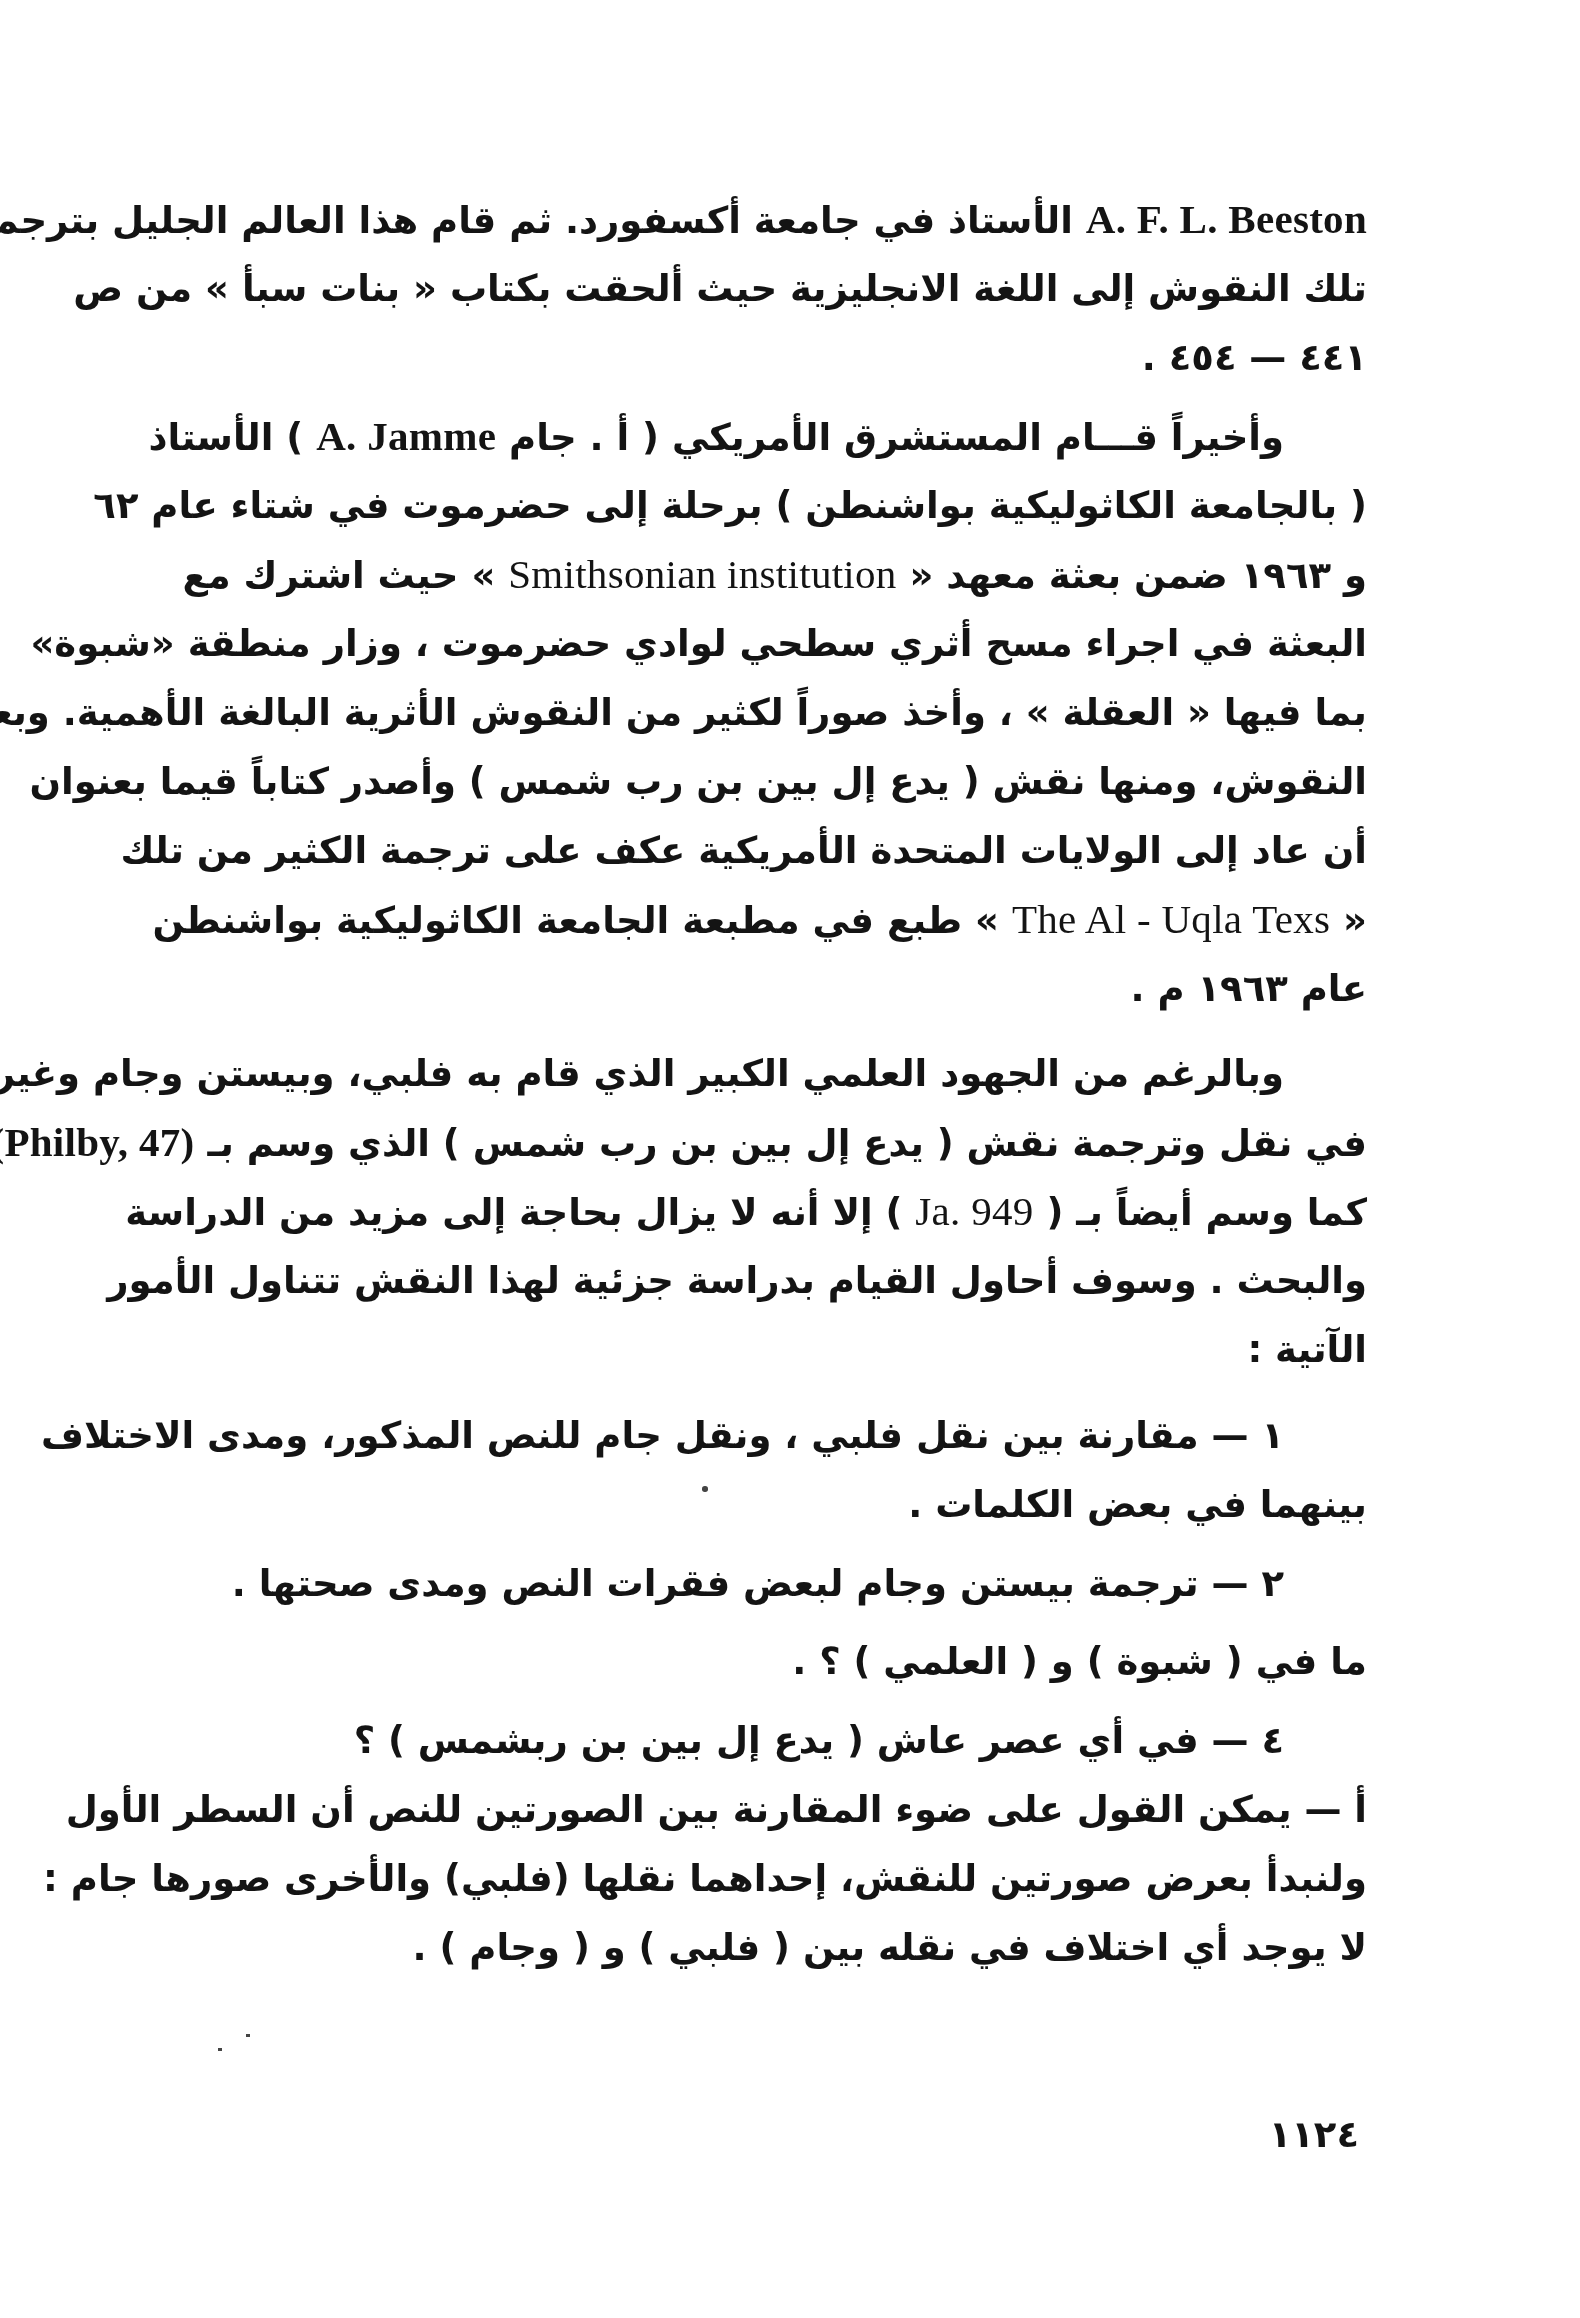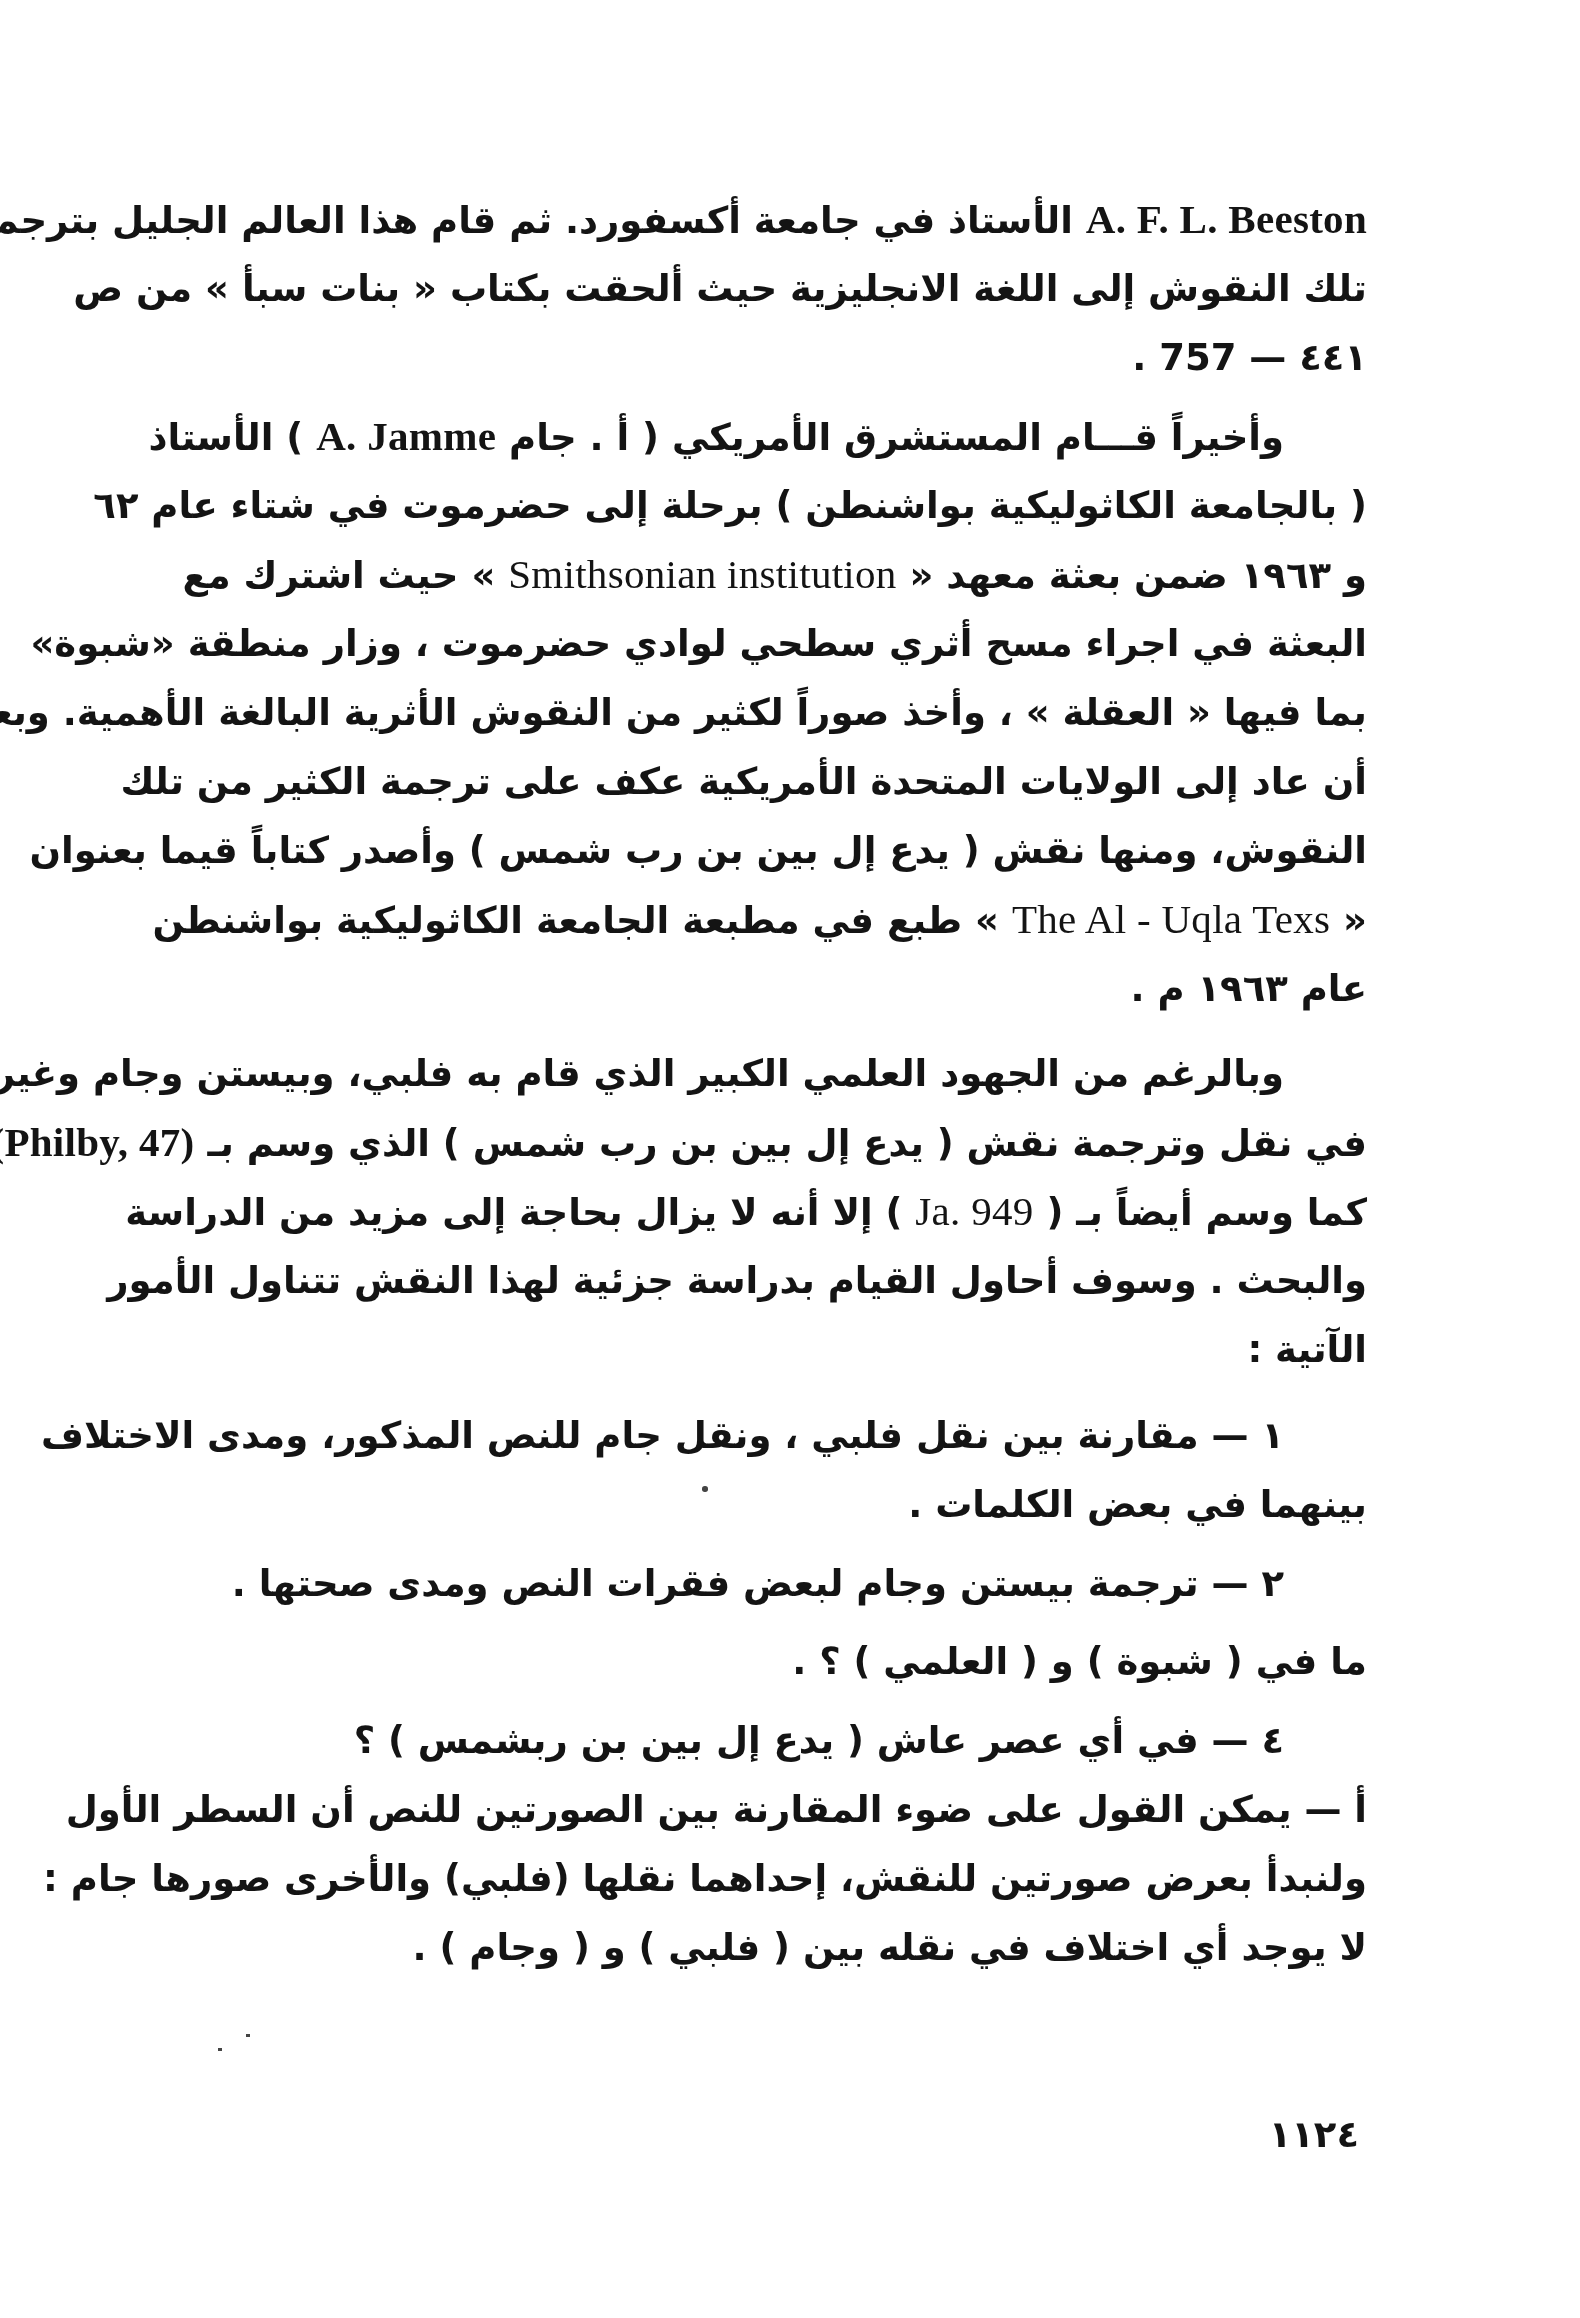--- a/index.html
+++ b/index.html
@@ -64,41 +64,41 @@
 <body>
 
 <div class="page">
 
   <div>
     <div class="line">
       <span class="latin">A. F. L. Beeston</span>
       <span>الأستاذ في جامعة أكسفورد. ثم قام هذا العالم الجليل بترجمة</span>
     </div>
     <div class="line">تلك النقوش إلى اللغة الانجليزية حيث ألحقت بكتاب « بنات سبأ » من ص</div>
-    <div class="line short">٤٤١ — 757 .</div>
+    <div class="line short">٤٤١ — ٤٥٤ .</div>
   </div>
 
   <div class="gap-sm"></div>
 
   <div>
     <div class="line indent">
       <span>وأخيراً قـــام المستشرق الأمريكي ( أ . جام</span>
       <span class="latin">A. Jamme</span>
       <span>) الأستاذ</span>
     </div>
     <div class="line">( بالجامعة الكاثوليكية بواشنطن ) برحلة إلى حضرموت في شتاء عام ٦٢</div>
     <div class="line">
       <span>و ١٩٦٣ ضمن بعثة معهد «</span>
       <span class="latin light">Smithsonian institution</span>
       <span>» حيث اشترك مع</span>
     </div>
     <div class="line">البعثة في اجراء مسح أثري سطحي لوادي حضرموت ، وزار منطقة «شبوة»</div>
     <div class="line">بما فيها « العقلة » ، وأخذ صوراً لكثير من النقوش الأثرية البالغة الأهمية. وبعد</div>
+    <div class="line">النقوش، ومنها نقش ( يدع إل بين بن رب شمس ) وأصدر كتاباً قيما بعنوان</div>
     <div class="line">أن عاد إلى الولايات المتحدة الأمريكية عكف على ترجمة الكثير من تلك</div>
-    <div class="line">النقوش، ومنها نقش ( يدع إل بين بن رب شمس ) وأصدر كتاباً قيما بعنوان</div>
     <div class="line">
       <span>«</span>
       <span class="latin light">The Al - Uqla Texs</span>
       <span>» طبع في مطبعة الجامعة الكاثوليكية بواشنطن</span>
     </div>
     <div class="line short">عام ١٩٦٣ م .</div>
   </div>
 
   <div class="gap-md"></div>
 

